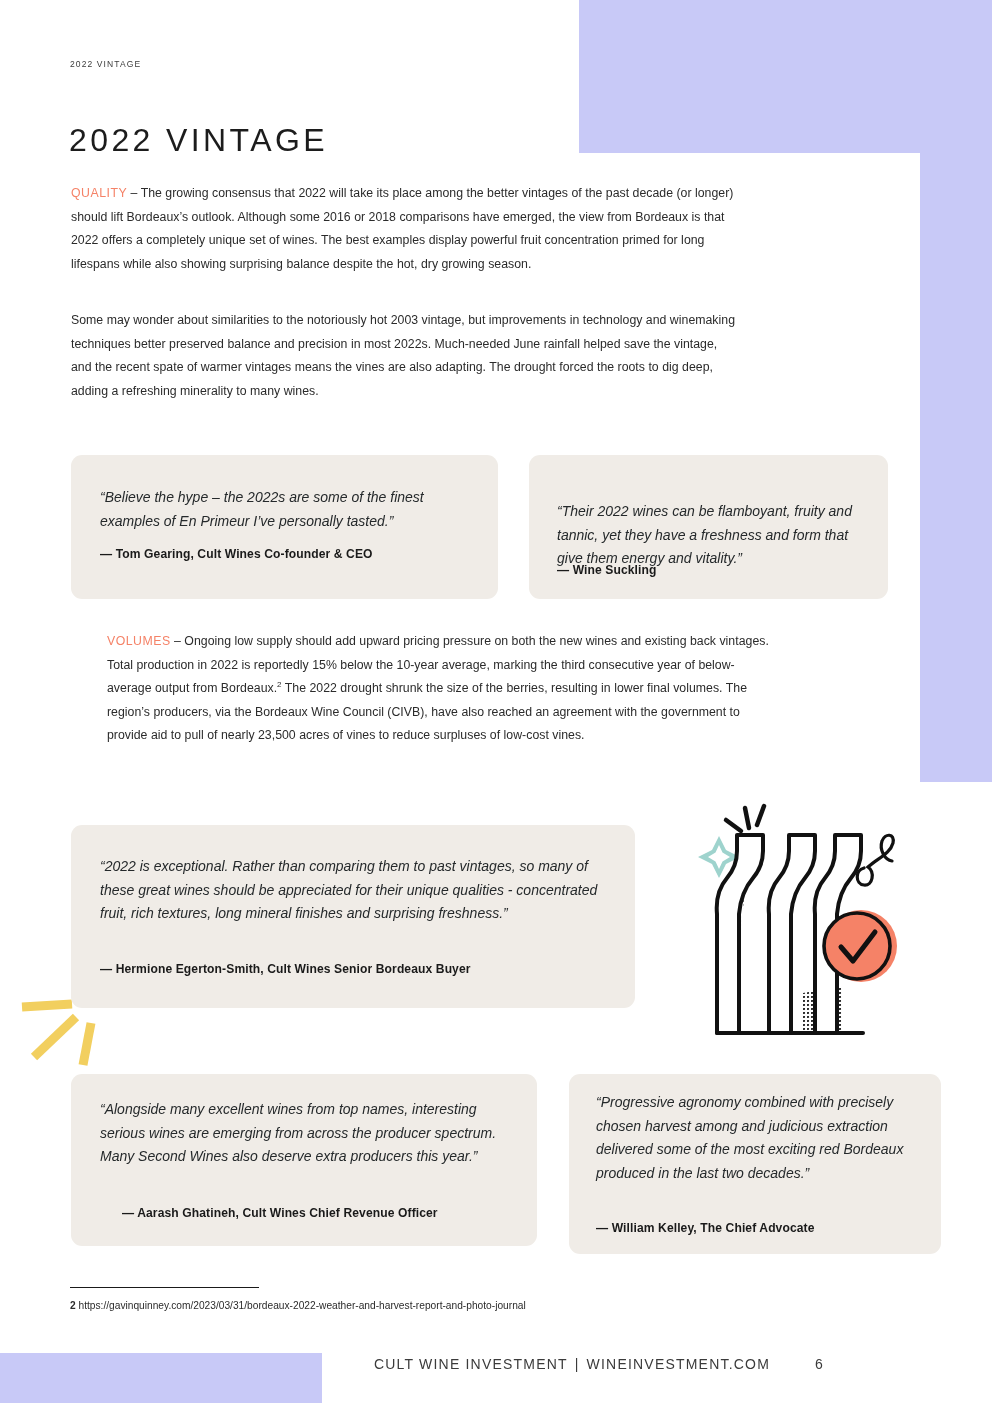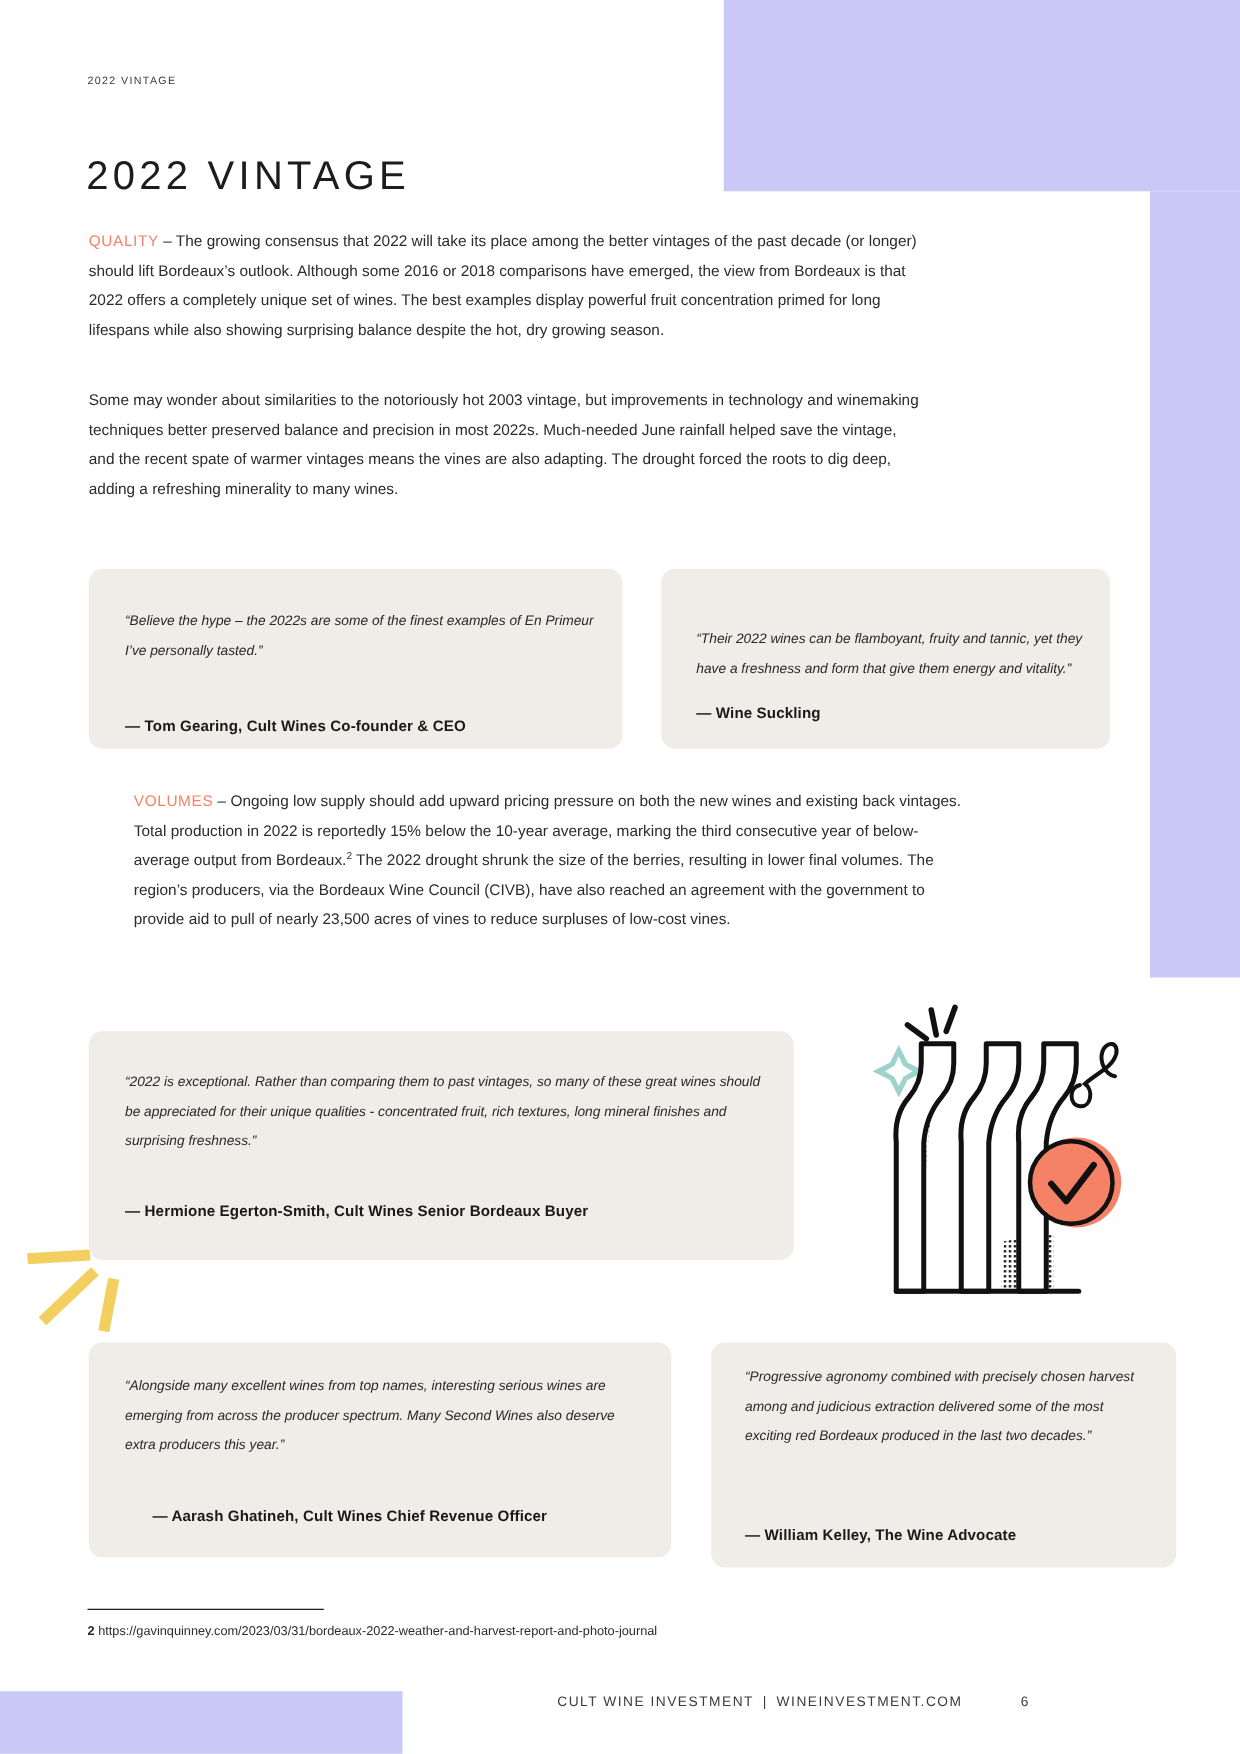--- a/index.html
+++ b/index.html
@@ -76,36 +76,36 @@
   
   .quote-card {
     position: absolute;
     background: #f0ece7;
     border-radius: 11px;
     padding: 0;
   }
   .quote-text {
     position: absolute;
     font-style: italic;
-    font-size: 11px;
+    font-size: 14px;
     line-height: 23.5px;
     color: #25292b;
   }
   .quote-attr {
     position: absolute;
     font-weight: bold;
     font-size: 12.1px;
     line-height: 18px;
     color: #1a1a1a;
     letter-spacing: 0.1px;
   }
 
   #card-gearing  { left: 71px;  top: 455px;  width: 427px; height: 144px; }
   #q-gearing     { left: 100px; top: 486px;  width: 385px; }
-  #a-gearing     { left: 100px; top: 545px;  width: 390px; margin-top: 27px; }
+  #a-gearing     { left: 100px; top: 545px;  width: 390px; }
 
   #card-suckling { left: 529px; top: 455px;  width: 359px; height: 144px; }
   #q-suckling    { left: 557px; top: 500px;  width: 320px; font-style: italic; }
   #a-suckling    { left: 557px; top: 561px;  width: 320px; }
 
   #card-hermione { left: 71px;  top: 825px;  width: 564px; height: 183px; }
   #q-hermione    { left: 100px; top: 855px;  width: 510px; }
   #a-hermione    { left: 100px; top: 960px;  width: 520px; }
 
   #card-aarash   { left: 71px;  top: 1074px; width: 466px; height: 172px; }
@@ -131,21 +131,21 @@
     color: #2b2b2b;
   }
   #footnote b { font-weight: bold; }
 
   #footer {
     position: absolute;
     left: 0; top: 1356px;
     width: 824px;
     text-align: right;
     padding-right: 0;
-    font-size: 11px;
+    font-size: 14px;
     letter-spacing: 1.2px;
     color: #3b3b3b;
   }
   #footer .sep { padding: 0 7px; }
   #footer .pagenum { display: inline-block; width: 54px; text-align: right; }
 
   
   #illustration {
     position: absolute;
     left: 683px; top: 788px;
@@ -197,21 +197,21 @@
   <div class="quote-card" id="card-hermione"></div>
   <div class="quote-text" id="q-hermione">“2022 is exceptional. Rather than comparing them to past vintages, so many of these great wines should be appreciated for their unique qualities - concentrated fruit, rich textures, long mineral finishes and surprising freshness.”</div>
   <div class="quote-attr" id="a-hermione">— Hermione Egerton-Smith, Cult Wines Senior Bordeaux Buyer</div>
 
   <div class="quote-card" id="card-aarash"></div>
   <div class="quote-text" id="q-aarash">“Alongside many excellent wines from top names, interesting serious wines are emerging from across the producer spectrum. Many Second Wines also deserve extra producers this year.”</div>
   <div class="quote-attr" id="a-aarash">— Aarash Ghatineh, Cult Wines Chief Revenue Officer</div>
 
   <div class="quote-card" id="card-kelley"></div>
   <div class="quote-text" id="q-kelley">“Progressive agronomy combined with precisely chosen harvest among and judicious extraction delivered some of the most exciting red Bordeaux produced in the last two decades.”</div>
-  <div class="quote-attr" id="a-kelley">— William Kelley, The Wine Advocate</div>
+  <div class="quote-attr" id="a-kelley">— William Kelley, The Chief Advocate</div>
 
   <div id="footnote-rule"></div>
   <div id="footnote">
     <b>2</b>
     <span>https://gavinquinney.com/2023/03/31/bordeaux-2022-weather-and-harvest-report-and-photo-journal</span>
   </div>
 
   <div id="footer">
     <span>CULT WINE INVESTMENT</span><span class="sep">|</span><span>WINEINVESTMENT.COM</span><span class="pagenum">6</span>
   </div>

